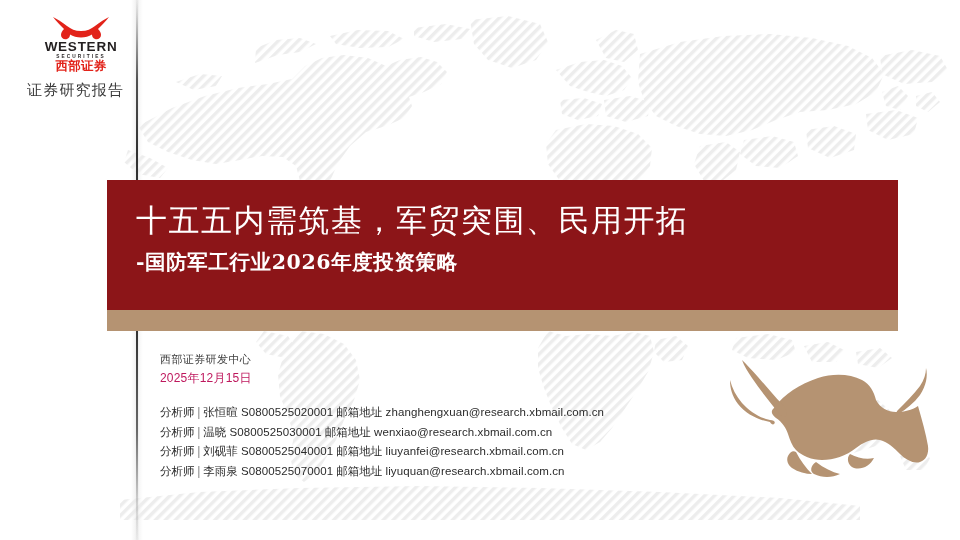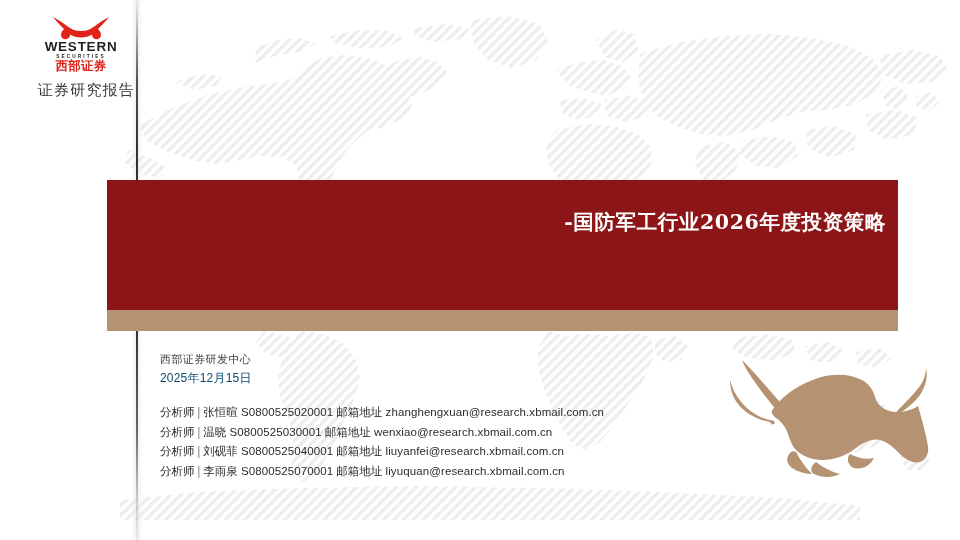--- a/index.html
+++ b/index.html
@@ -31,21 +31,21 @@
     position:absolute;left:131px;top:0;width:12px;height:540px;z-index:3;
     background:linear-gradient(to right,
       rgba(255,255,255,0) 0%,
       rgba(235,235,235,0.55) 35%,
       rgba(205,205,205,0.5) 50%,
       rgba(240,240,240,0.5) 70%,
       rgba(255,255,255,0) 100%);
   }
 
   
-  .logo{position:absolute;left:27px;top:14px;width:108px;z-index:6;text-align:right;}
+  .logo{position:absolute;left:27px;top:14px;width:108px;z-index:6;text-align:left;}
   .logo-mark{width:104px;height:58px;display:block;margin:0 auto;}
   .logo-sub{
     margin-top:9px;font-size:15px;color:#3a3a3a;letter-spacing:1.2px;
     font-family:"DejaVu Serif","Liberation Serif",serif;white-space:nowrap;
   }
 
   
   .banner{
     position:absolute;left:107px;top:180px;width:791px;height:130px;
     background:#8C1518;z-index:5;
@@ -54,39 +54,38 @@
   .title-main{
     color:#ffffff;font-size:31px;line-height:40px;letter-spacing:1.5px;
     font-family:"DejaVu Serif","Liberation Serif",serif;
     white-space:nowrap;
   }
   .title-sub{
     color:#ffffff;font-size:20.5px;line-height:30px;letter-spacing:0.6px;
     font-weight:bold;margin-top:7px;
     font-family:"DejaVu Serif","Liberation Serif",serif;
     white-space:nowrap;
-    text-align:right;
   }
   .tanbar{
     position:absolute;left:107px;top:310px;width:791px;height:21px;
     background:#B59372;z-index:5;
   }
 
   
   .bull{position:absolute;left:700px;top:350px;width:270px;height:140px;z-index:3;}
 
   
   .info{position:absolute;left:160px;top:352px;z-index:6;}
   .info-org{
     font-size:11px;color:#3d3d3d;letter-spacing:0.4px;
     font-family:"DejaVu Serif","Liberation Serif",serif;
     margin-bottom:3px;white-space:nowrap;
   }
   .info-date{
-    font-size:12px;color:#0c4a6e;letter-spacing:0.2px;
+    font-size:12px;color:#be185d;letter-spacing:0.2px;
     margin-bottom:16px;white-space:nowrap;
   }
   .analyst-row{
     font-size:11.5px;color:#2b2b2b;line-height:19.5px;white-space:nowrap;
   }
   .an-cn{font-family:Liberation Serif, serif;}
   .an-code{letter-spacing:0.1px;}
   .an-mail{letter-spacing:0.1px;}
 </style>
 </head>
@@ -220,20 +219,21 @@
 
       <text x="104" y="88" text-anchor="middle" font-family="'Liberation Sans','DejaVu Sans',sans-serif" font-size="9.5" font-weight="bold" fill="#231f20" letter-spacing="4.2">SECURITIES</text>
 
       <text x="104" y="112" text-anchor="middle" font-family="'DejaVu Sans','Liberation Sans',sans-serif" font-size="25" font-weight="bold" fill="#E2231A" letter-spacing="0.5">西部证券</text>
     </svg>
     <div class="logo-sub">证券研究报告</div>
   </div>
 
   <div class="banner">
     <div class="banner-inner">
+      <div class="title-main">十五五内需筑基，军贸突围、民用开拓</div>
       <div class="title-sub">-国防军工行业2026年度投资策略</div>
     </div>
   </div>
   <div class="tanbar"></div>
 
   <div class="info">
     <div class="info-org">西部证券研发中心</div>
     <div class="info-date">2025年12月15日</div>
 
     <div class="analyst-row">

